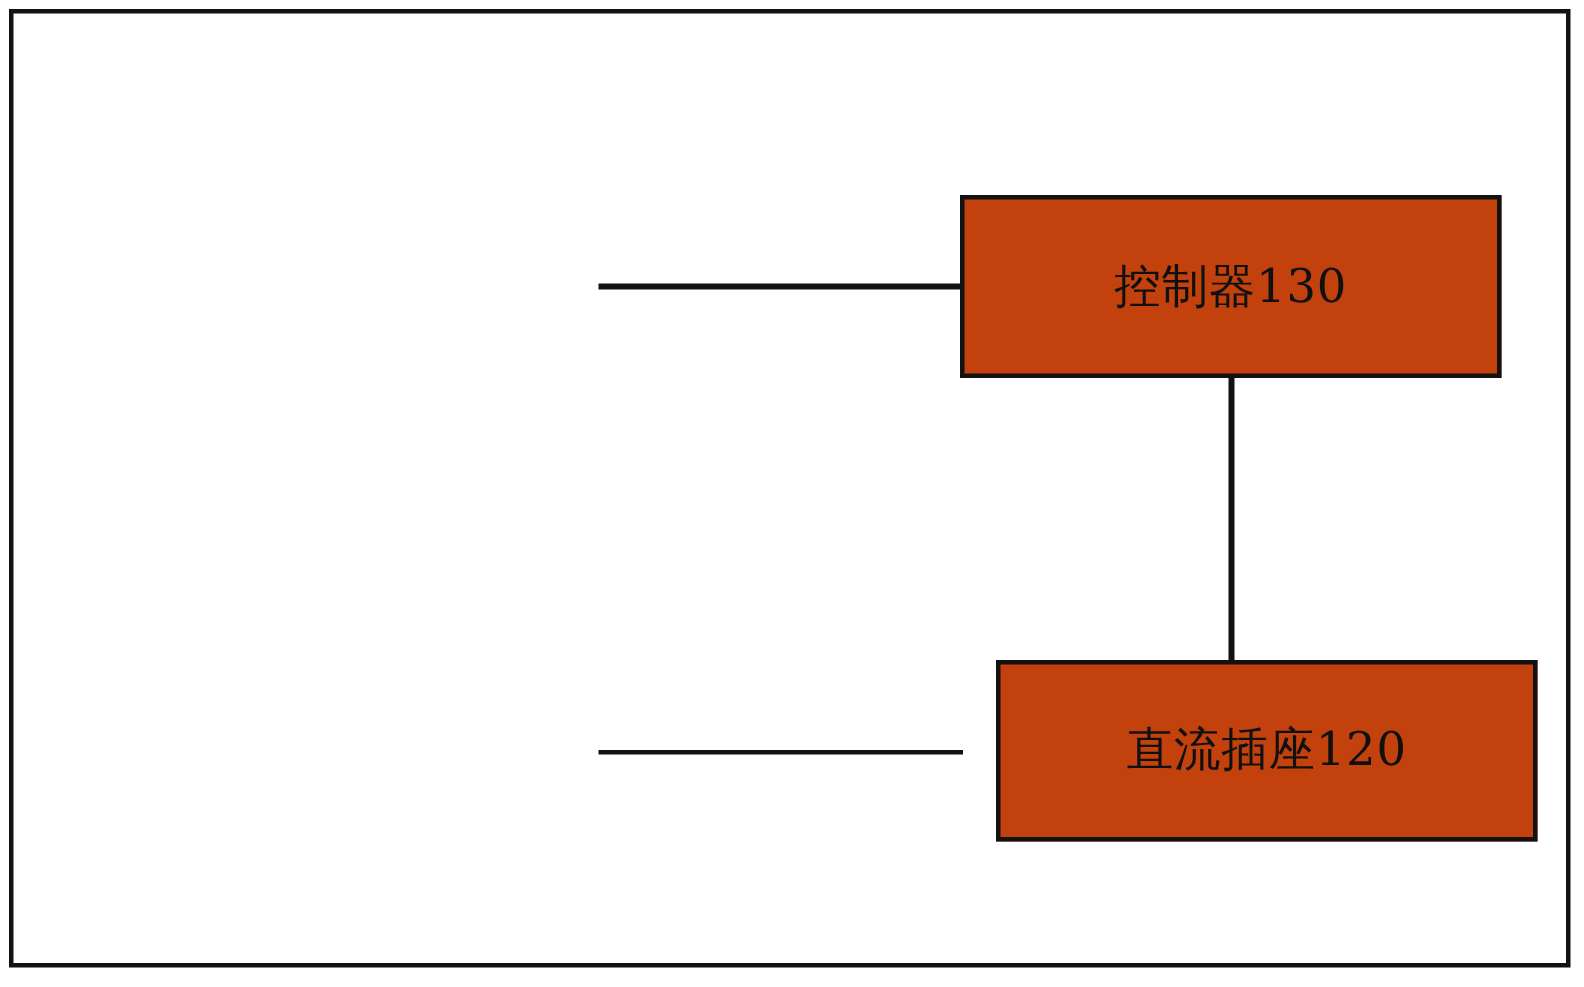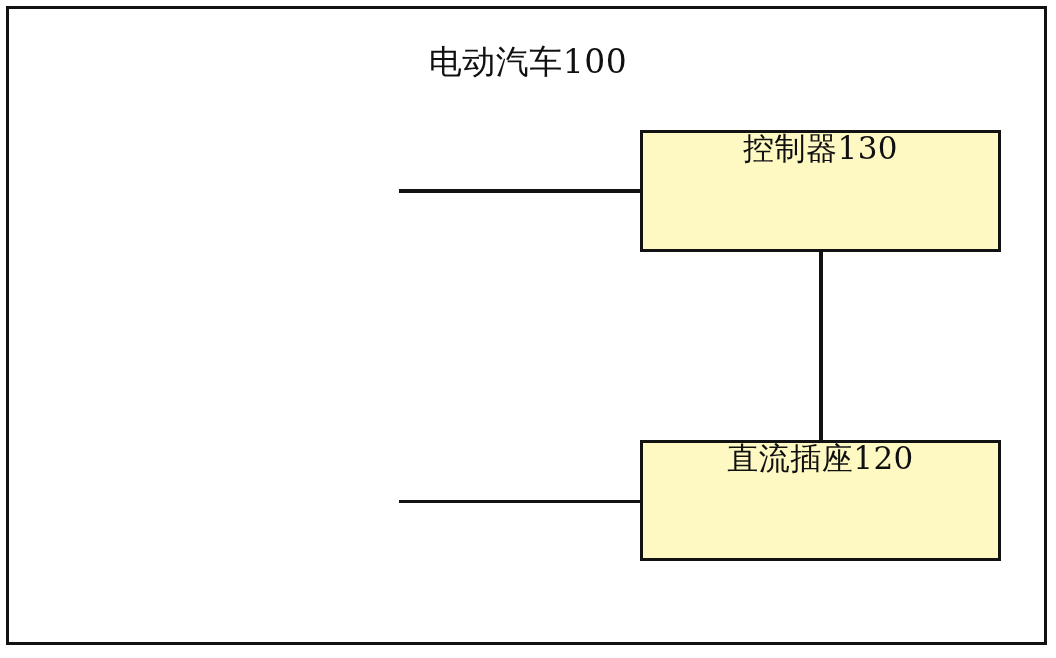--- a/index.html
+++ b/index.html
@@ -27,22 +27,23 @@
     box-sizing: border-box;
     border: 3px solid #121212;
     background: transparent;
   }
 
   
   .block {
     position: absolute;
     box-sizing: border-box;
     border: 3px solid #121212;
-    background: #fef9c3;
+    background: #c2410c;
     display: flex;
+    align-items: center;
     justify-content: center;
   }
   .block .block-label {
     font-size: 31px;
     line-height: 1;
     color: #101010;
     letter-spacing: 0.5px;
     white-space: nowrap;
     text-align: center;
   }
@@ -58,21 +59,21 @@
   
   .block.controller {
     left: 640px;
     top: 130px;
     width: 361px;
     height: 122px;
   }
 
   
   .block.dc-socket {
-    left: 640px;
+    left: 664px;
     top: 440px;
     width: 361px;
     height: 121px;
   }
 
   
   .figure-title {
     position: absolute;
     left: 0;
     top: 45px;
@@ -111,21 +112,20 @@
     height: 192px;
   }
 </style>
 </head>
 <body>
 
 <div id="page">
 
   <div class="outer-frame"></div>
 
-  <div class="figure-title">电动汽车100</div>
 
 
   <div class="block controller">
     <span class="block-label">控制器130</span>
   </div>
 
   <div class="block dc-socket">
     <span class="block-label">直流插座120</span>
   </div>
 

